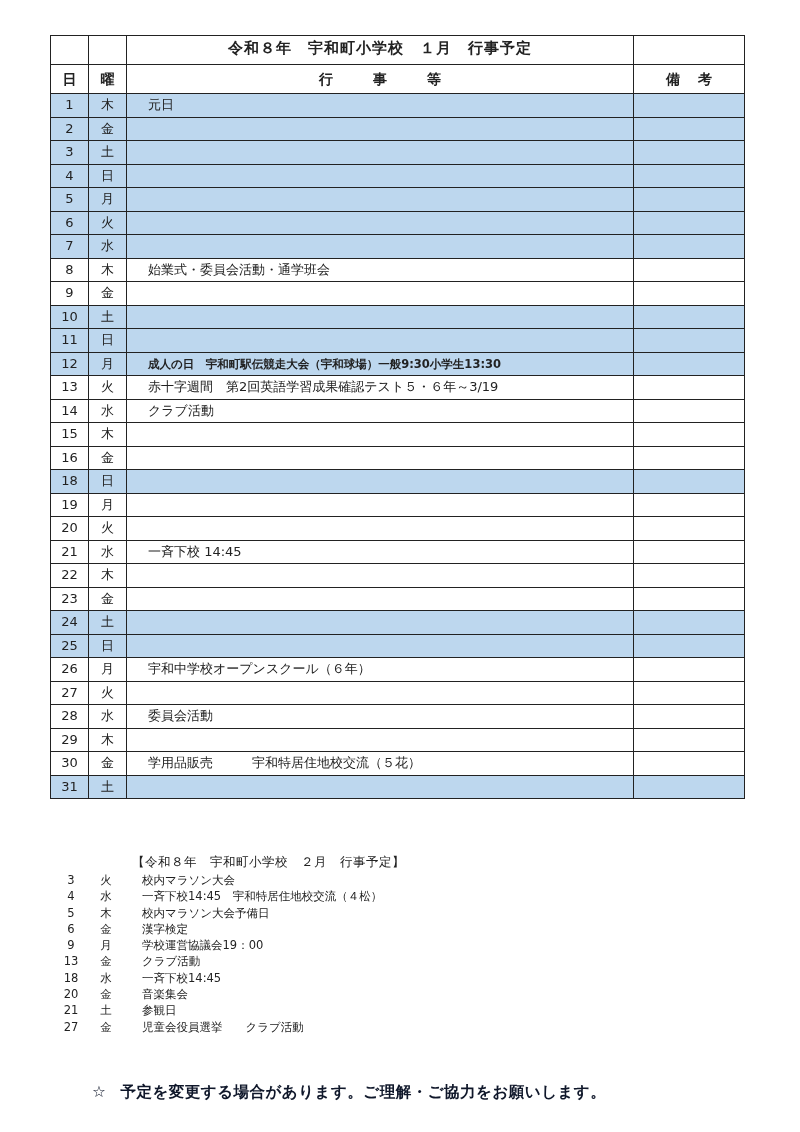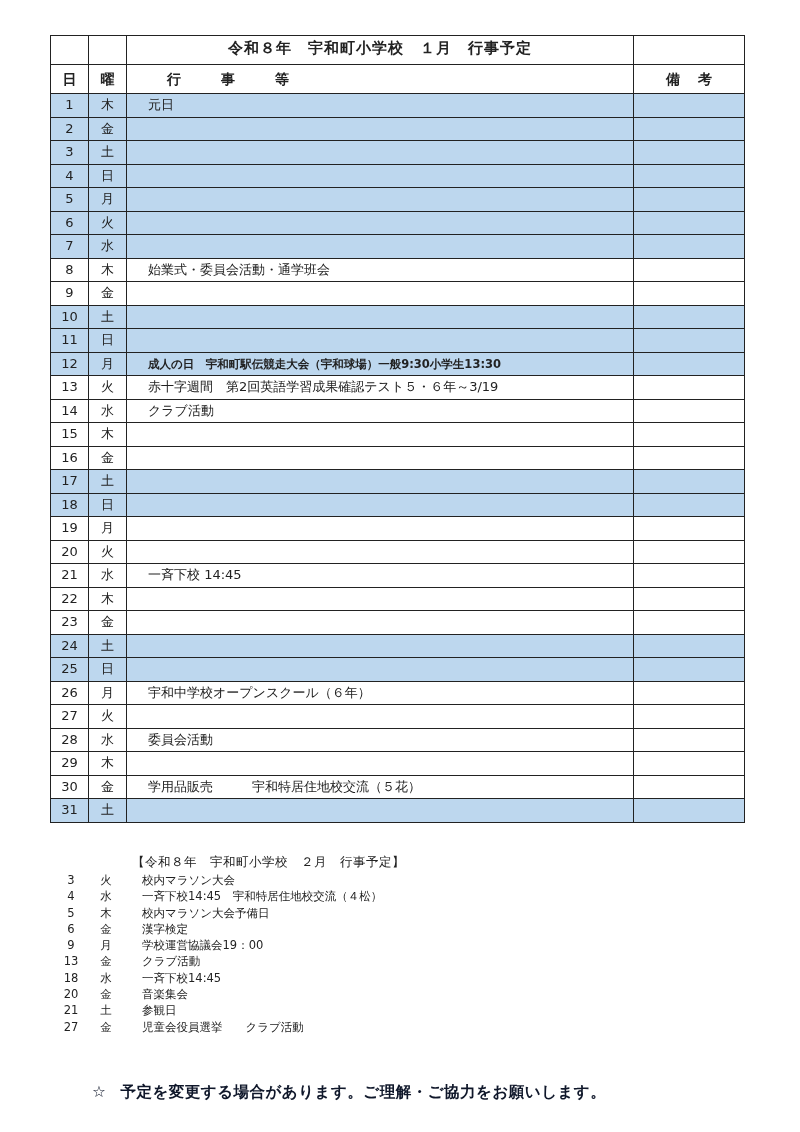--- a/index.html
+++ b/index.html
@@ -26,21 +26,21 @@
   .sched col.c-day { width: 38px; }
   .sched col.c-dow { width: 38px; }
   .sched col.c-evt { width: 507px; }
   .sched col.c-note { width: 111px; }
   .sched tr.title-row td { height: 28px; line-height: 28px; font-weight: bold; font-size: 15px; }
   .sched tr.head-row th { height: 28px; line-height: 28px; font-weight: bold; font-size: 14px; }
   .sched td.day, .sched td.dow { text-align: center; }
   .sched td.evt { padding-left: 21px; text-align: left; }
   .sched tr.holiday td { background: #BDD7EE; }
   .sched td.title { text-align: center; letter-spacing: 1px; font-family: Liberation Mono, monospace; }
-  .sched th.evt-head { letter-spacing: 40px; text-align: left; padding-left: 40px; }
+  .sched th.evt-head { letter-spacing: 40px; text-align: center; padding-left: 40px; }
   .sched th.note-head { letter-spacing: 18px; text-align: center; padding-left: 18px; }
   .sched td.evt.small { font-size: 11.5px; font-weight: bold; }
 
   .feb {
     position: absolute; left: 60px; top: 852px; width: 680px;
     font-size: 11.5px; line-height: 16.3px;
   }
   .feb-title {
     margin-left: 72px; font-size: 12.5px; line-height: 20px; letter-spacing: 0.5px;
   }
@@ -167,26 +167,20 @@
         <td class="evt"></td>
         <td class="note"></td>
       </tr>
       <tr>
         <td class="day">16</td>
         <td class="dow">金</td>
         <td class="evt"></td>
         <td class="note"></td>
       </tr>
       <tr class="holiday">
-        <td class="day">17</td>
-        <td class="dow">土</td>
-        <td class="evt"></td>
-        <td class="note"></td>
-      </tr>
-      <tr class="holiday">
         <td class="day">18</td>
         <td class="dow">日</td>
         <td class="evt"></td>
         <td class="note"></td>
       </tr>
       <tr>
         <td class="day">19</td>
         <td class="dow">月</td>
         <td class="evt"></td>
         <td class="note"></td>

